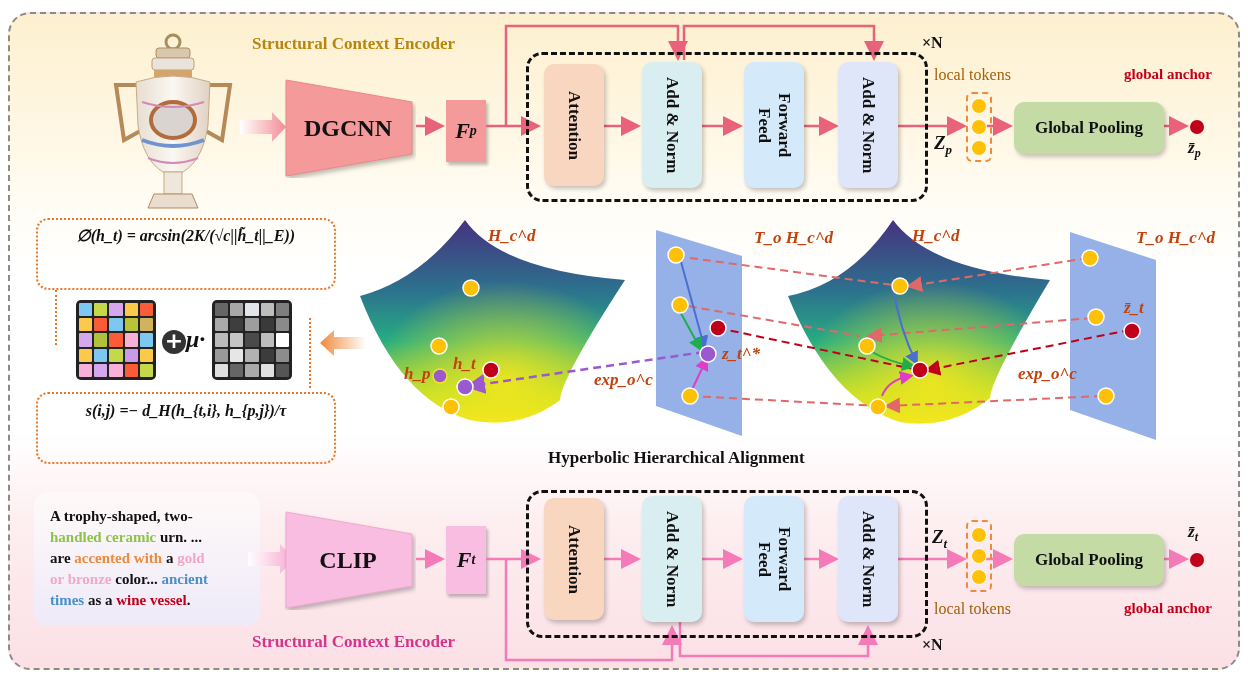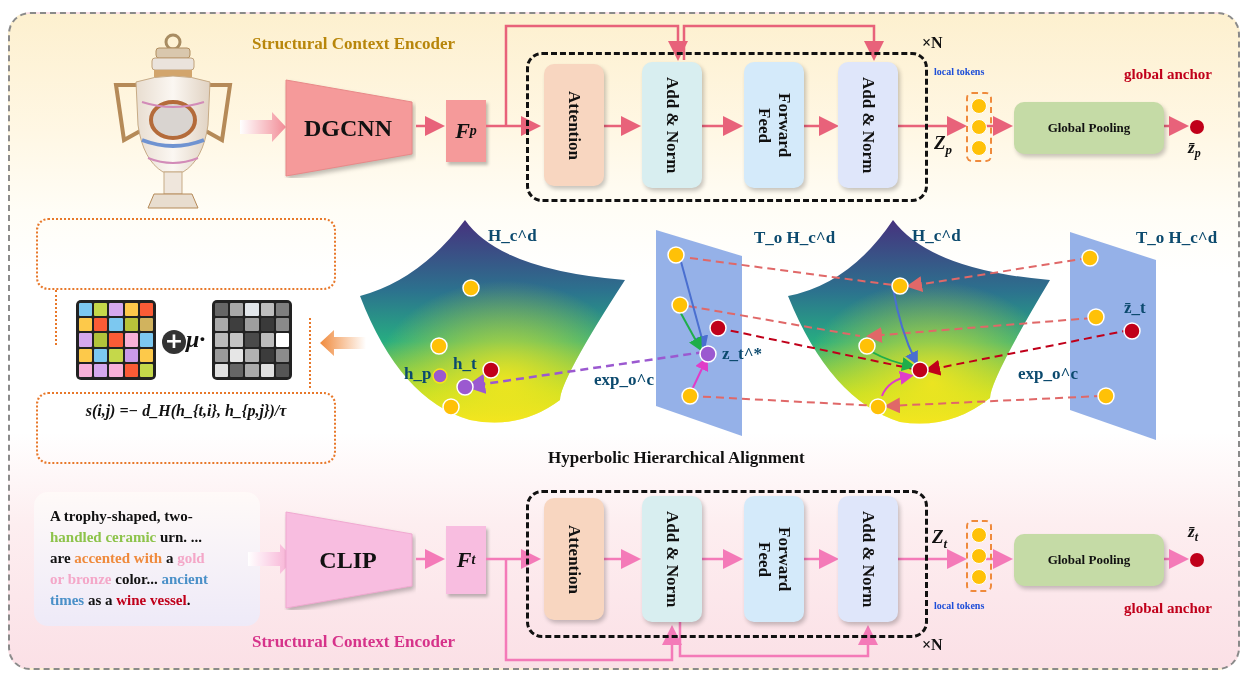--- a/index.html
+++ b/index.html
@@ -8,33 +8,33 @@
   .frame{left:8px;top:12px;width:1232px;height:658px;border:2px dashed #8a8a8a;border-radius:22px;box-sizing:border-box;
     background:linear-gradient(to bottom,#fdf0cf 0%,#fff7e4 18%,#fffdf6 30%,#ffffff 40%,#ffffff 64%,#fdeef0 78%,#fbe0e6 100%);}
   .title-top{left:252px;top:34px;font-size:17px;font-weight:bold;color:#b8860b;}
   .title-bot{left:252px;top:632px;font-size:17px;font-weight:bold;color:#d6338a;}
   .trap{display:flex;align-items:center;justify-content:center;font-weight:bold;font-size:24px;color:#111;}
   .fbox{display:flex;align-items:center;justify-content:center;font-weight:bold;font-style:italic;font-size:22px;color:#111;box-shadow:2px 3px 3px rgba(0,0,0,0.25);}
   .blk{border-radius:10px;display:flex;align-items:center;justify-content:center;box-shadow:2px 3px 4px rgba(0,0,0,0.22);}
   .vtext{writing-mode:vertical-rl;font-weight:bold;font-size:17px;color:#111;white-space:pre;text-align:center;line-height:20px;}
   .dashbox{border:3px dashed #111;border-radius:16px;box-sizing:border-box;}
   .xn{font-size:16px;font-weight:bold;color:#111;}
-  .lt{font-size:10px;font-weight:bold;color:#1d4ed8;}
+  .lt{font-size:16px;font-weight:normal;color:#a16207;}
   .ga{font-size:15px;font-weight:bold;color:#c0001a;}
-  .pool{background:#c5dba6;border-radius:10px;display:flex;align-items:center;justify-content:center;font-weight:bold;font-size:13px;color:#111;box-shadow:2px 3px 4px rgba(0,0,0,0.22);}
+  .pool{background:#c5dba6;border-radius:10px;display:flex;align-items:center;justify-content:center;font-weight:bold;font-size:17px;color:#111;box-shadow:2px 3px 4px rgba(0,0,0,0.22);}
   .tok{width:14px;height:14px;border-radius:50%;background:#ffc107;border:1px solid #fff;}
   .tokbox{border:2px dashed #ef8a3c;border-radius:6px;box-sizing:border-box;display:flex;flex-direction:column;align-items:center;justify-content:space-around;padding:2px 0;}
   .anchor{width:14px;height:14px;border-radius:50%;background:#c0001a;}
   .math{font-weight:bold;font-style:italic;color:#111;}
   .lossbox{border:2px dotted #e8782a;border-radius:12px;box-sizing:border-box;text-align:center;color:#111;font-weight:bold;}
   .textcard{background:linear-gradient(to bottom,#fffaf8,#eeeaf8);border-radius:14px;font-weight:bold;font-size:15px;line-height:21px;padding:14px 0 0 16px;box-sizing:border-box;}
   .c-green{color:#8dc34a;} .c-orange{color:#ef8a3c;} .c-pink{color:#f4a7c8;} .c-blue{color:#4a90c8;margin-top:36px;} .c-red{color:#c0001a;} .c-black{color:#111;}
   .grid5{display:grid;grid-template-columns:repeat(5,1fr);gap:2px;background:#222;padding:3px;border-radius:5px;box-sizing:border-box;}
   .grid5 div{border-radius:1px;}
-  .hlab{font-weight:bold;font-size:17px;color:#0c4a6e;}
+  .hlab{font-weight:bold;font-style:italic;font-size:17px;color:#c2410c;}
   .hha-title{left:548px;top:448px;font-size:17px;font-weight:bold;color:#111;}
 </style>
 </head>
 <body>
 
 <div class="abs frame"></div>
 
 <div class="abs title-top">Structural Context Encoder</div>
 
 <svg class="abs" style="left:108px;top:30px" width="130" height="185">
@@ -125,20 +125,21 @@
   <div class="tok"></div>
   <div class="tok"></div>
 </div>
 <div class="abs pool" style="left:1014px;top:102px;width:150px;height:52px;">Global Pooling</div>
 <div class="abs ga" style="left:1124px;top:66px;">global anchor</div>
 <div class="abs anchor" style="left:1190px;top:120px;"></div>
 <div class="abs math" style="left:1188px;top:138px;font-size:17px;">
   <span>z̄</span><sub style="font-size:12px">p</sub></div>
 
 <div class="abs lossbox" style="left:36px;top:218px;width:300px;height:72px;">
+  <div class="math" style="font-size:16px;margin-top:6px;">∅(h_t) = arcsin(2K/(√c||h̃_t||_E))</div>
 </div>
 <div class="abs" style="left:55px;top:290px;width:0;height:55px;border-left:2px dotted #e8782a;"></div>
 
 <div class="abs grid5" id="colorGrid" style="left:76px;top:300px;width:80px;height:80px;">
     <div style="background: rgb(124, 200, 240);"></div>
     <div style="background: rgb(197, 216, 74);"></div>
     <div style="background: rgb(213, 168, 238);"></div>
     <div style="background: rgb(253, 201, 74);"></div>
     <div style="background: rgb(251, 91, 54);"></div>
     <div style="background: rgb(253, 201, 74);"></div>

